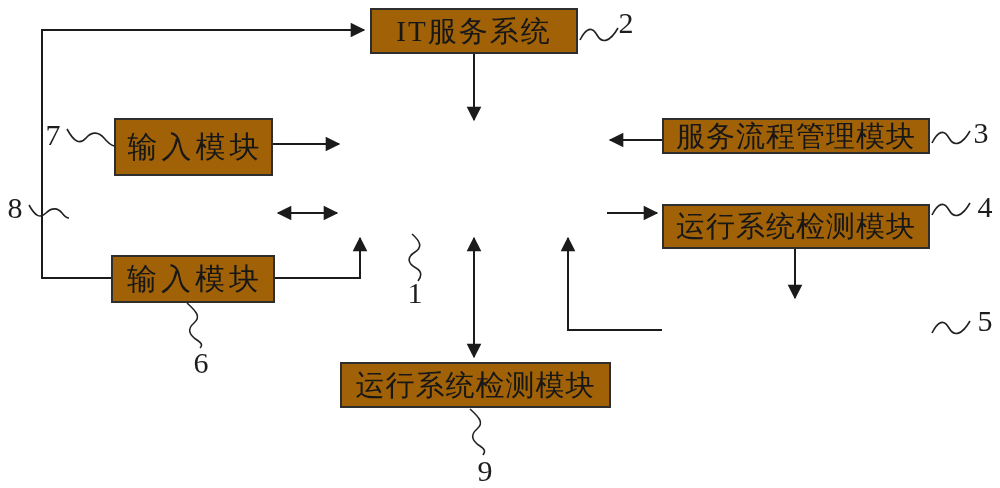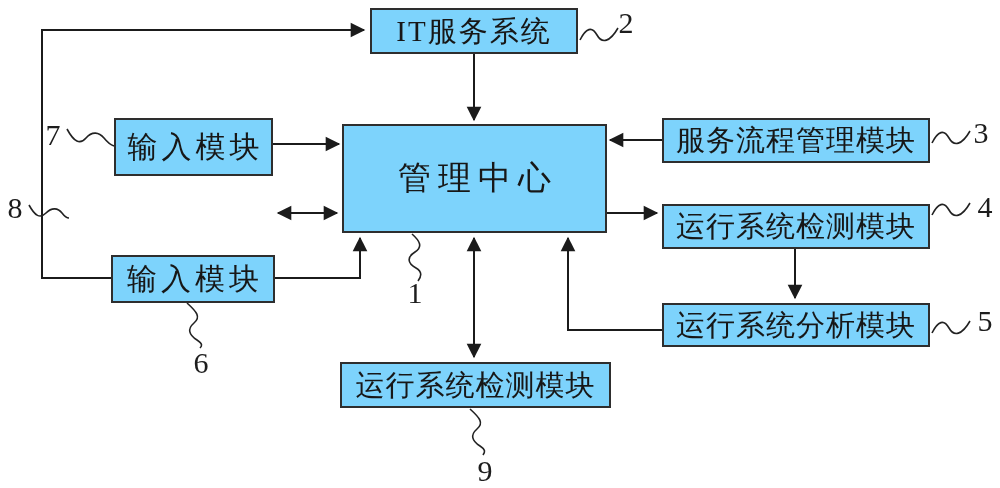--- a/index.html
+++ b/index.html
@@ -8,21 +8,21 @@
     width:1000px;height:488px;
     background:#ffffff;
     font-family:"Liberation Serif","DejaVu Serif",serif;
     overflow:hidden;
   }
   .wires{position:absolute;left:0;top:0;width:1000px;height:488px;}
   .node{
     position:absolute;
     box-sizing:border-box;
     border:2px solid #2e2e2e;
-    background:#7dd3fc;
+    background:#a16207;
     display:flex;align-items:center;justify-content:center;
     color:#171717;
     white-space:nowrap;
     line-height:1;
   }
   .node span{display:block;}
   .ref{
     position:absolute;
     font-size:30px;
     color:#1d1d1d;
@@ -68,44 +68,38 @@
       <path d="M67,129 C74,142 80,145 86,138 C92,131 99,132 104,138 C108,143 111,145 114,146"></path>
       <path d="M29,205 C35,216 40,219 46,213 C52,207 58,208 62,213 C65,217 67,218 69,218"></path>
       <path d="M470,409 C480,418 484,423 477,429 C470,435 472,441 480,446 C486,450 485,452 483,455"></path>
     </g>
   </svg>
 
   <div class="node fs-big" style="left:370px;top:8px;width:208px;height:46px;">
     <span>IT服务系统</span>
   </div>
 
-  <div class="node fs-center" style="left:342px;top:124px;width:265px;height:109px;">
-    <span>管理中心</span>
-  </div>
 
   <div class="node fs-mid" style="left:114px;top:118px;width:159px;height:58px;">
     <span>输入模块</span>
   </div>
 
 
   <div class="node fs-mid" style="left:111px;top:255px;width:164px;height:48px;">
     <span>输入模块</span>
   </div>
 
-  <div class="node fs-long" style="left:662px;top:118px;width:268px;height:45px;">
+  <div class="node fs-long" style="left:662px;top:118px;width:268px;height:36px;">
     <span>服务流程管理模块</span>
   </div>
 
   <div class="node fs-long" style="left:662px;top:189px;width:268px;height:45px;margin-top:15px;">
     <span>运行系统检测模块</span>
   </div>
 
-  <div class="node fs-long" style="left:662px;top:303px;width:268px;height:44px;">
-    <span>运行系统分析模块</span>
-  </div>
 
   <div class="node fs-long" style="left:340px;top:362px;width:271px;height:46px;">
     <span>运行系统检测模块</span>
   </div>
 
   <div class="ref" style="left:402px;top:278px;">1</div>
   <div class="ref" style="left:613px;top:8px;">2</div>
   <div class="ref" style="left:968px;top:118px;">3</div>
   <div class="ref" style="left:972px;top:192px;">4</div>
   <div class="ref" style="left:972px;top:306px;">5</div>

